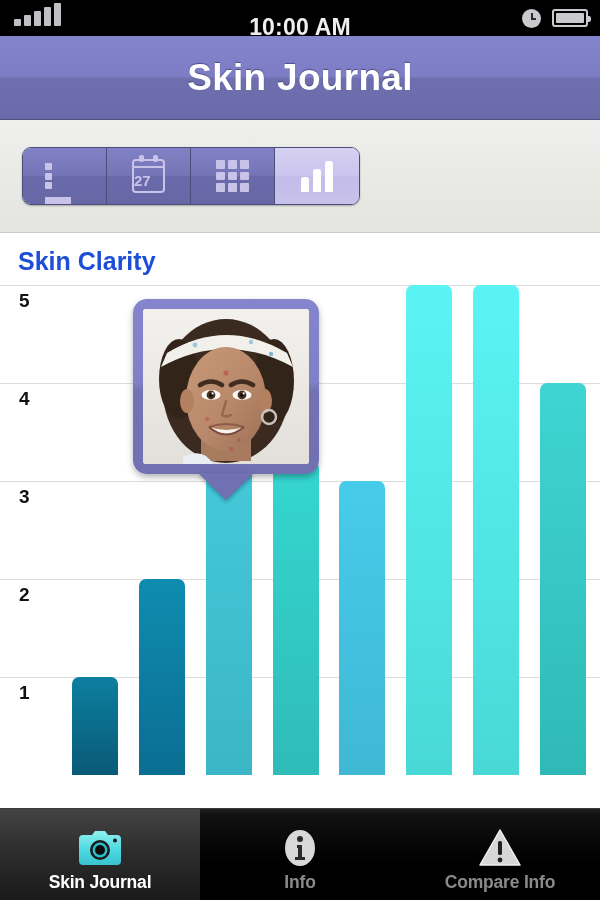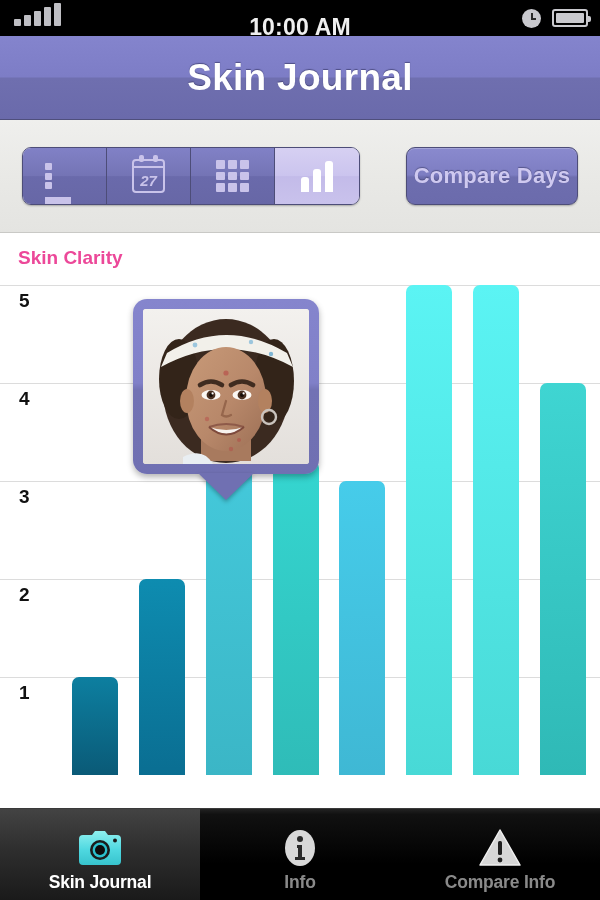--- a/index.html
+++ b/index.html
@@ -65,21 +65,21 @@
   }
   .seg:last-child { border-right:none; }
   .seg.active {
     background:linear-gradient(180deg,#d6d0f2 0%,#cbc4ee 50%,#c3bbe9 51%,#c9c2ec 100%);
   }
   .ic-list { width:40px; height:26px; display:flex; flex-direction:column; justify-content:space-between; }
   .ic-list .row { display:flex; align-items:center; gap:5px; }
   .ic-list .dot { width:7px; height:7px; background:#c9c3ea; border-radius:1px; }
   .ic-list .bar { width:26px; height:7px; background:#c9c3ea; border-radius:1px; }
   .ic-cal { width:33px; height:34px; border:2.5px solid #c9c3ea; border-radius:4px; position:relative;
-            display:flex; align-items:flex-end; justify-content:center;font-style:italic; }
+            display:flex; align-items:flex-end; justify-content:flex-start; }
   .ic-cal::before, .ic-cal::after { content:""; position:absolute; top:-6px; width:5px; height:7px; background:#c9c3ea; border-radius:2px; }
   .ic-cal::before { left:5px; } .ic-cal::after { right:5px; }
   .ic-cal .hdr { position:absolute; top:0; left:0; right:0; height:7px; border-bottom:2px solid #c9c3ea; }
   .ic-cal b { font-size:15px; font-weight:bold; color:#c9c3ea; line-height:1; margin-bottom:3px; }
   .ic-grid { width:34px; height:32px; display:grid; grid-template-columns:repeat(3,1fr); grid-template-rows:repeat(3,1fr); gap:3px; }
   .ic-grid i { background:#c9c3ea; border-radius:1px; display:block; }
   .ic-chart { width:32px; height:32px; display:flex; align-items:flex-end; gap:4px; }
   .ic-chart i { display:block; width:8px; background:#fff; border-radius:3px 3px 0 0; }
   .ic-chart i:nth-child(1){ height:15px; }
   .ic-chart i:nth-child(2){ height:23px; }
@@ -89,21 +89,21 @@
     border-radius:9px; border:1px solid #4d4d78;
     background:linear-gradient(180deg,#8a8ace 0%,#7d7dc2 48%,#6e6eaf 52%,#6b6bac 100%);
     color:#cfc9f0; font-size:22px; font-weight:bold; letter-spacing:.2px;
     display:flex; align-items:center; justify-content:center; cursor:pointer;
     text-shadow:0 -1px 1px rgba(45,45,85,.5);
     box-shadow:0 1px 2px rgba(0,0,0,.28), inset 0 1px 0 rgba(255,255,255,.22);
   }
 
   
   .chart-wrap { position:absolute; top:233px; left:0; width:600px; height:570px; background:#fff; }
-  .chart-title { position:absolute; left:18px; top:14px; font-size:19px; font-weight:bold; color:#ec4899; }
+  .chart-title { position:absolute; left:18px; top:14px; font-size:25px; font-weight:bold; color:#1d4ed8; }
   .plot { position:absolute; left:0; top:52px; width:600px; height:490px; }
   .grid-line { position:absolute; left:0; width:600px; height:1px; background:#dcdcdc; }
   .ylab { position:absolute; left:19px; font-size:19px; font-weight:bold; color:#111; transform:translateY(-50%); }
   .bars { position:absolute; left:0; top:0; width:600px; height:490px; }
   .bar { position:absolute; bottom:0; border-radius:7px 7px 0 0; }
 
   
   .popup { position:absolute; left:133px; top:299px; width:186px; height:175px; }
   .popup-frame {
     width:186px; height:175px; border-radius:14px; padding:10px;
@@ -202,21 +202,20 @@
       <div class="seg active">
         <div class="ic-chart">
           <i></i>
             <i></i>
             <i></i>
         </div>
       </div>
 
     </div>
 
-    <div class="compare-btn">Compare Days</div>
   </div>
 
   <div class="chart-wrap">
     <div class="chart-title">Skin Clarity</div>
     <div class="plot">
       <div id="gridlines">
           <div class="grid-line" style="top: 0px;"></div>
           <div class="ylab" style="top: 16px;">5</div>
           <div class="grid-line" style="top: 98px;"></div>
           <div class="ylab" style="top: 114px;">4</div>

